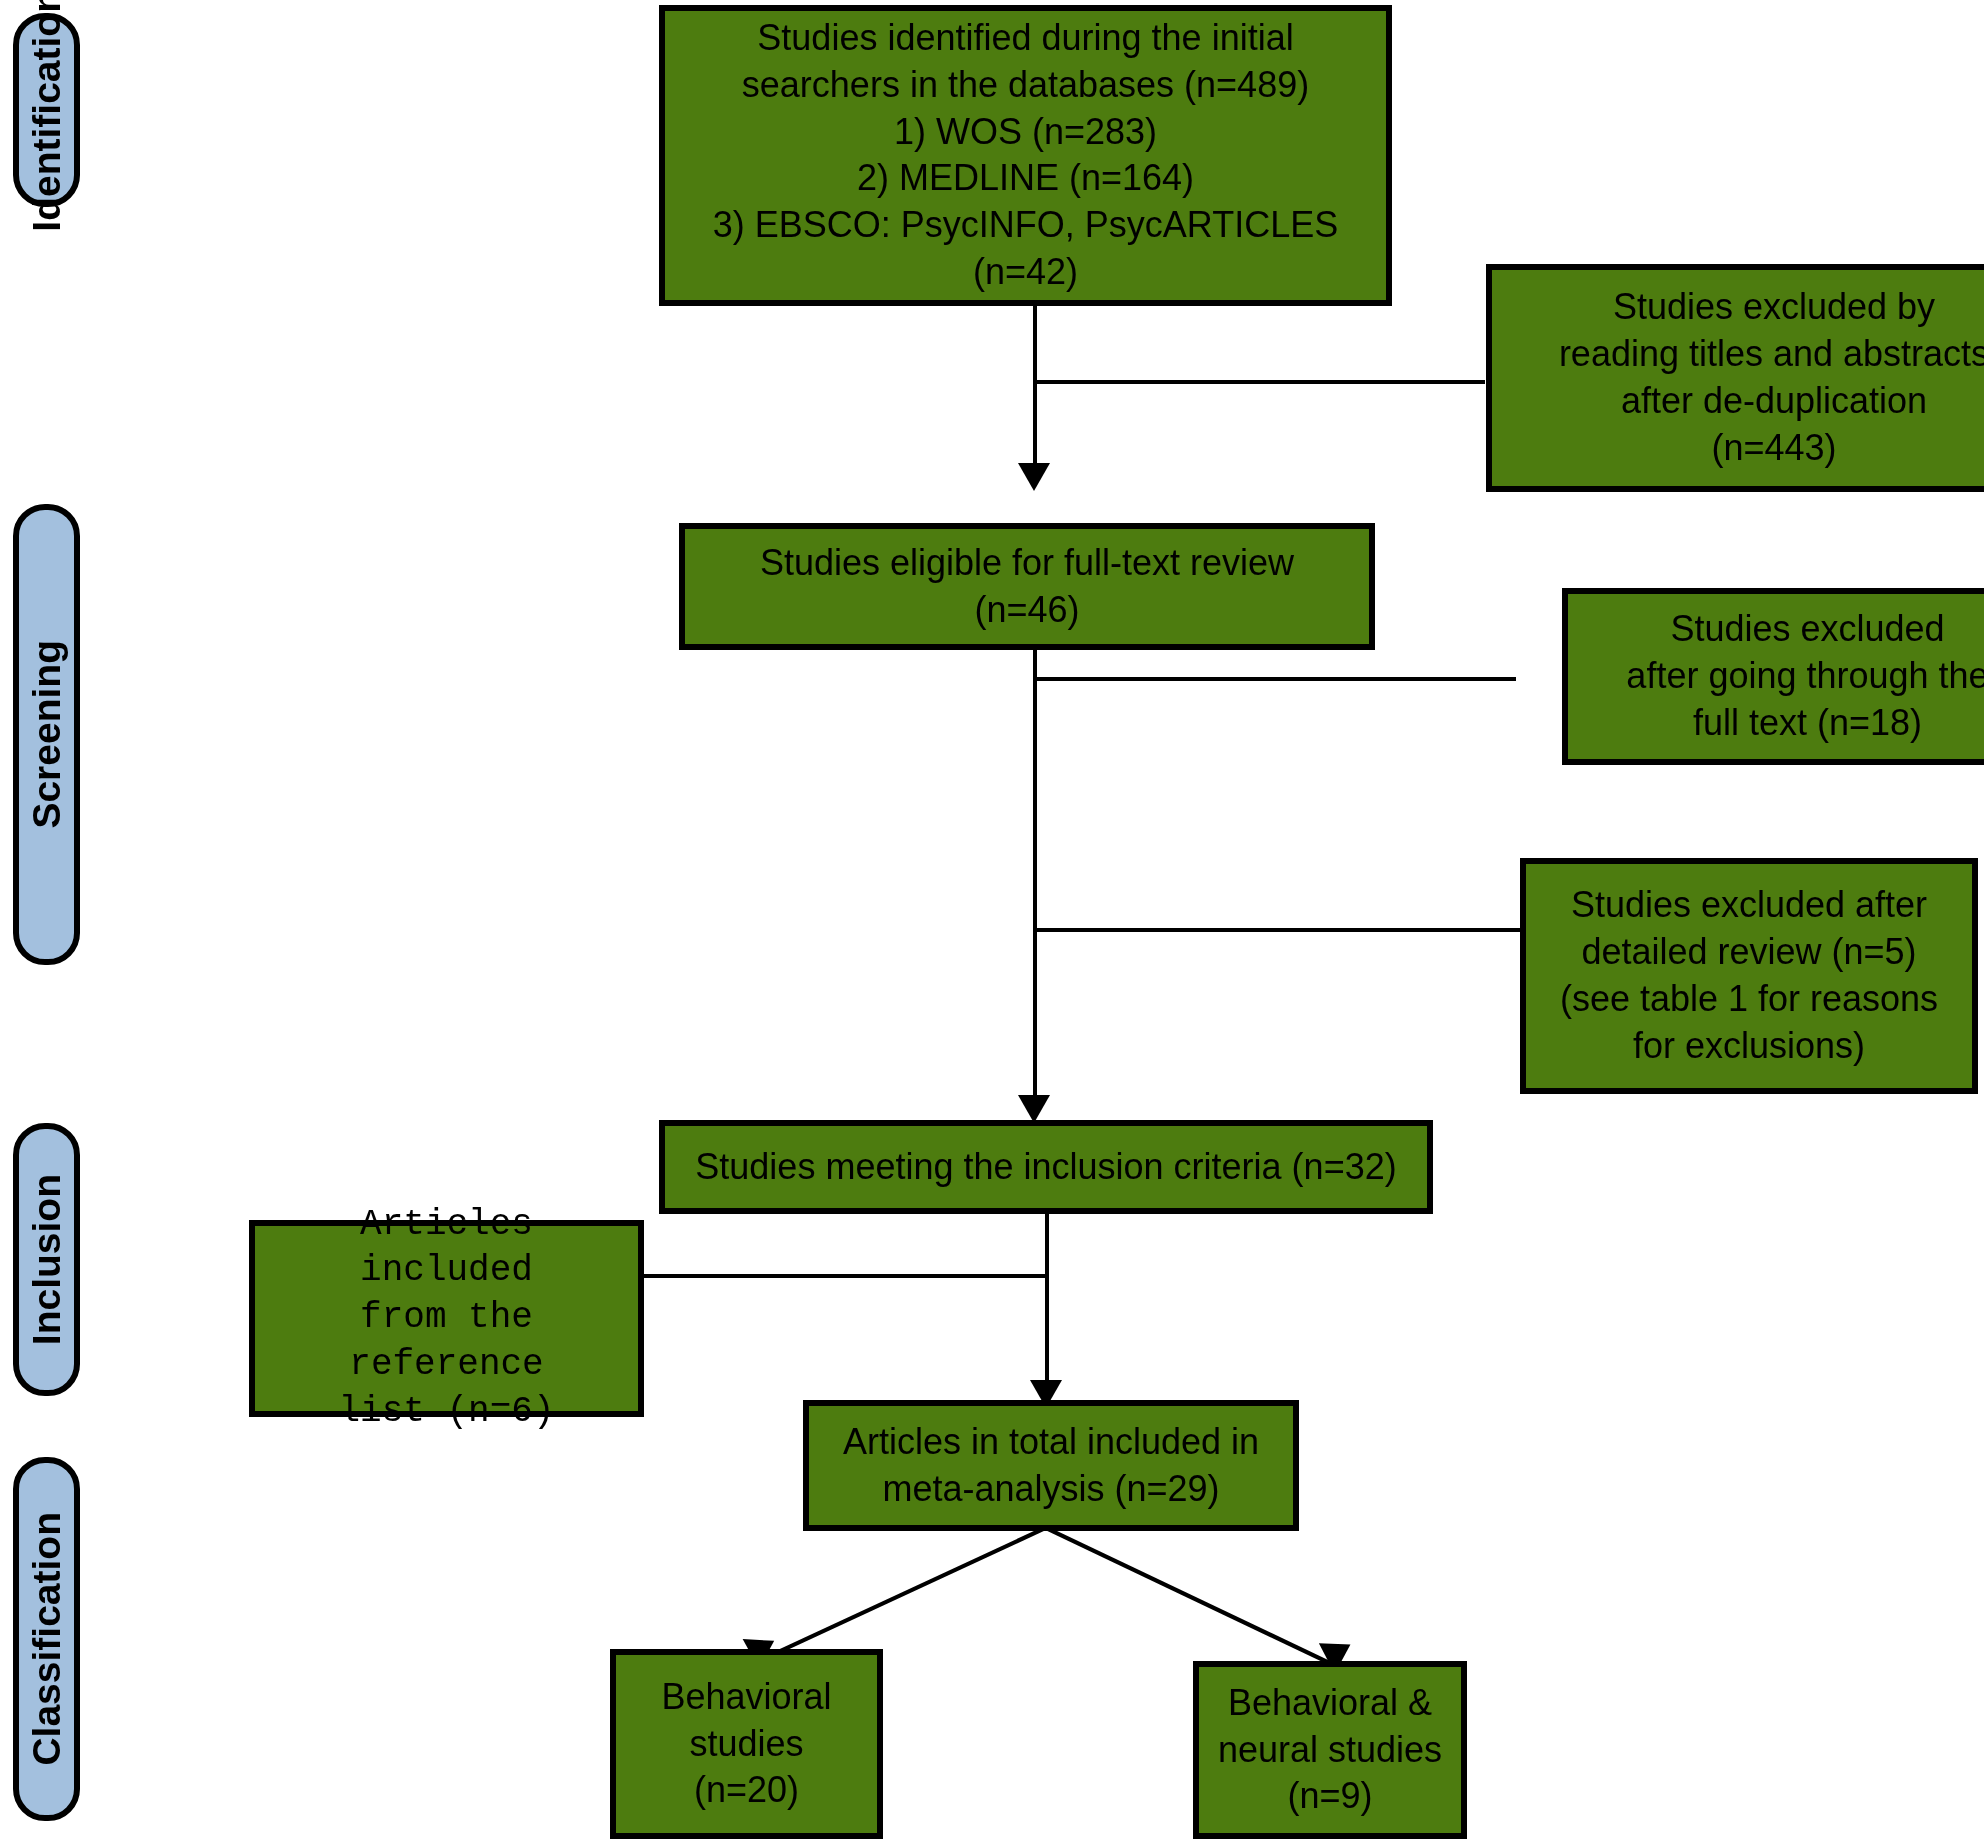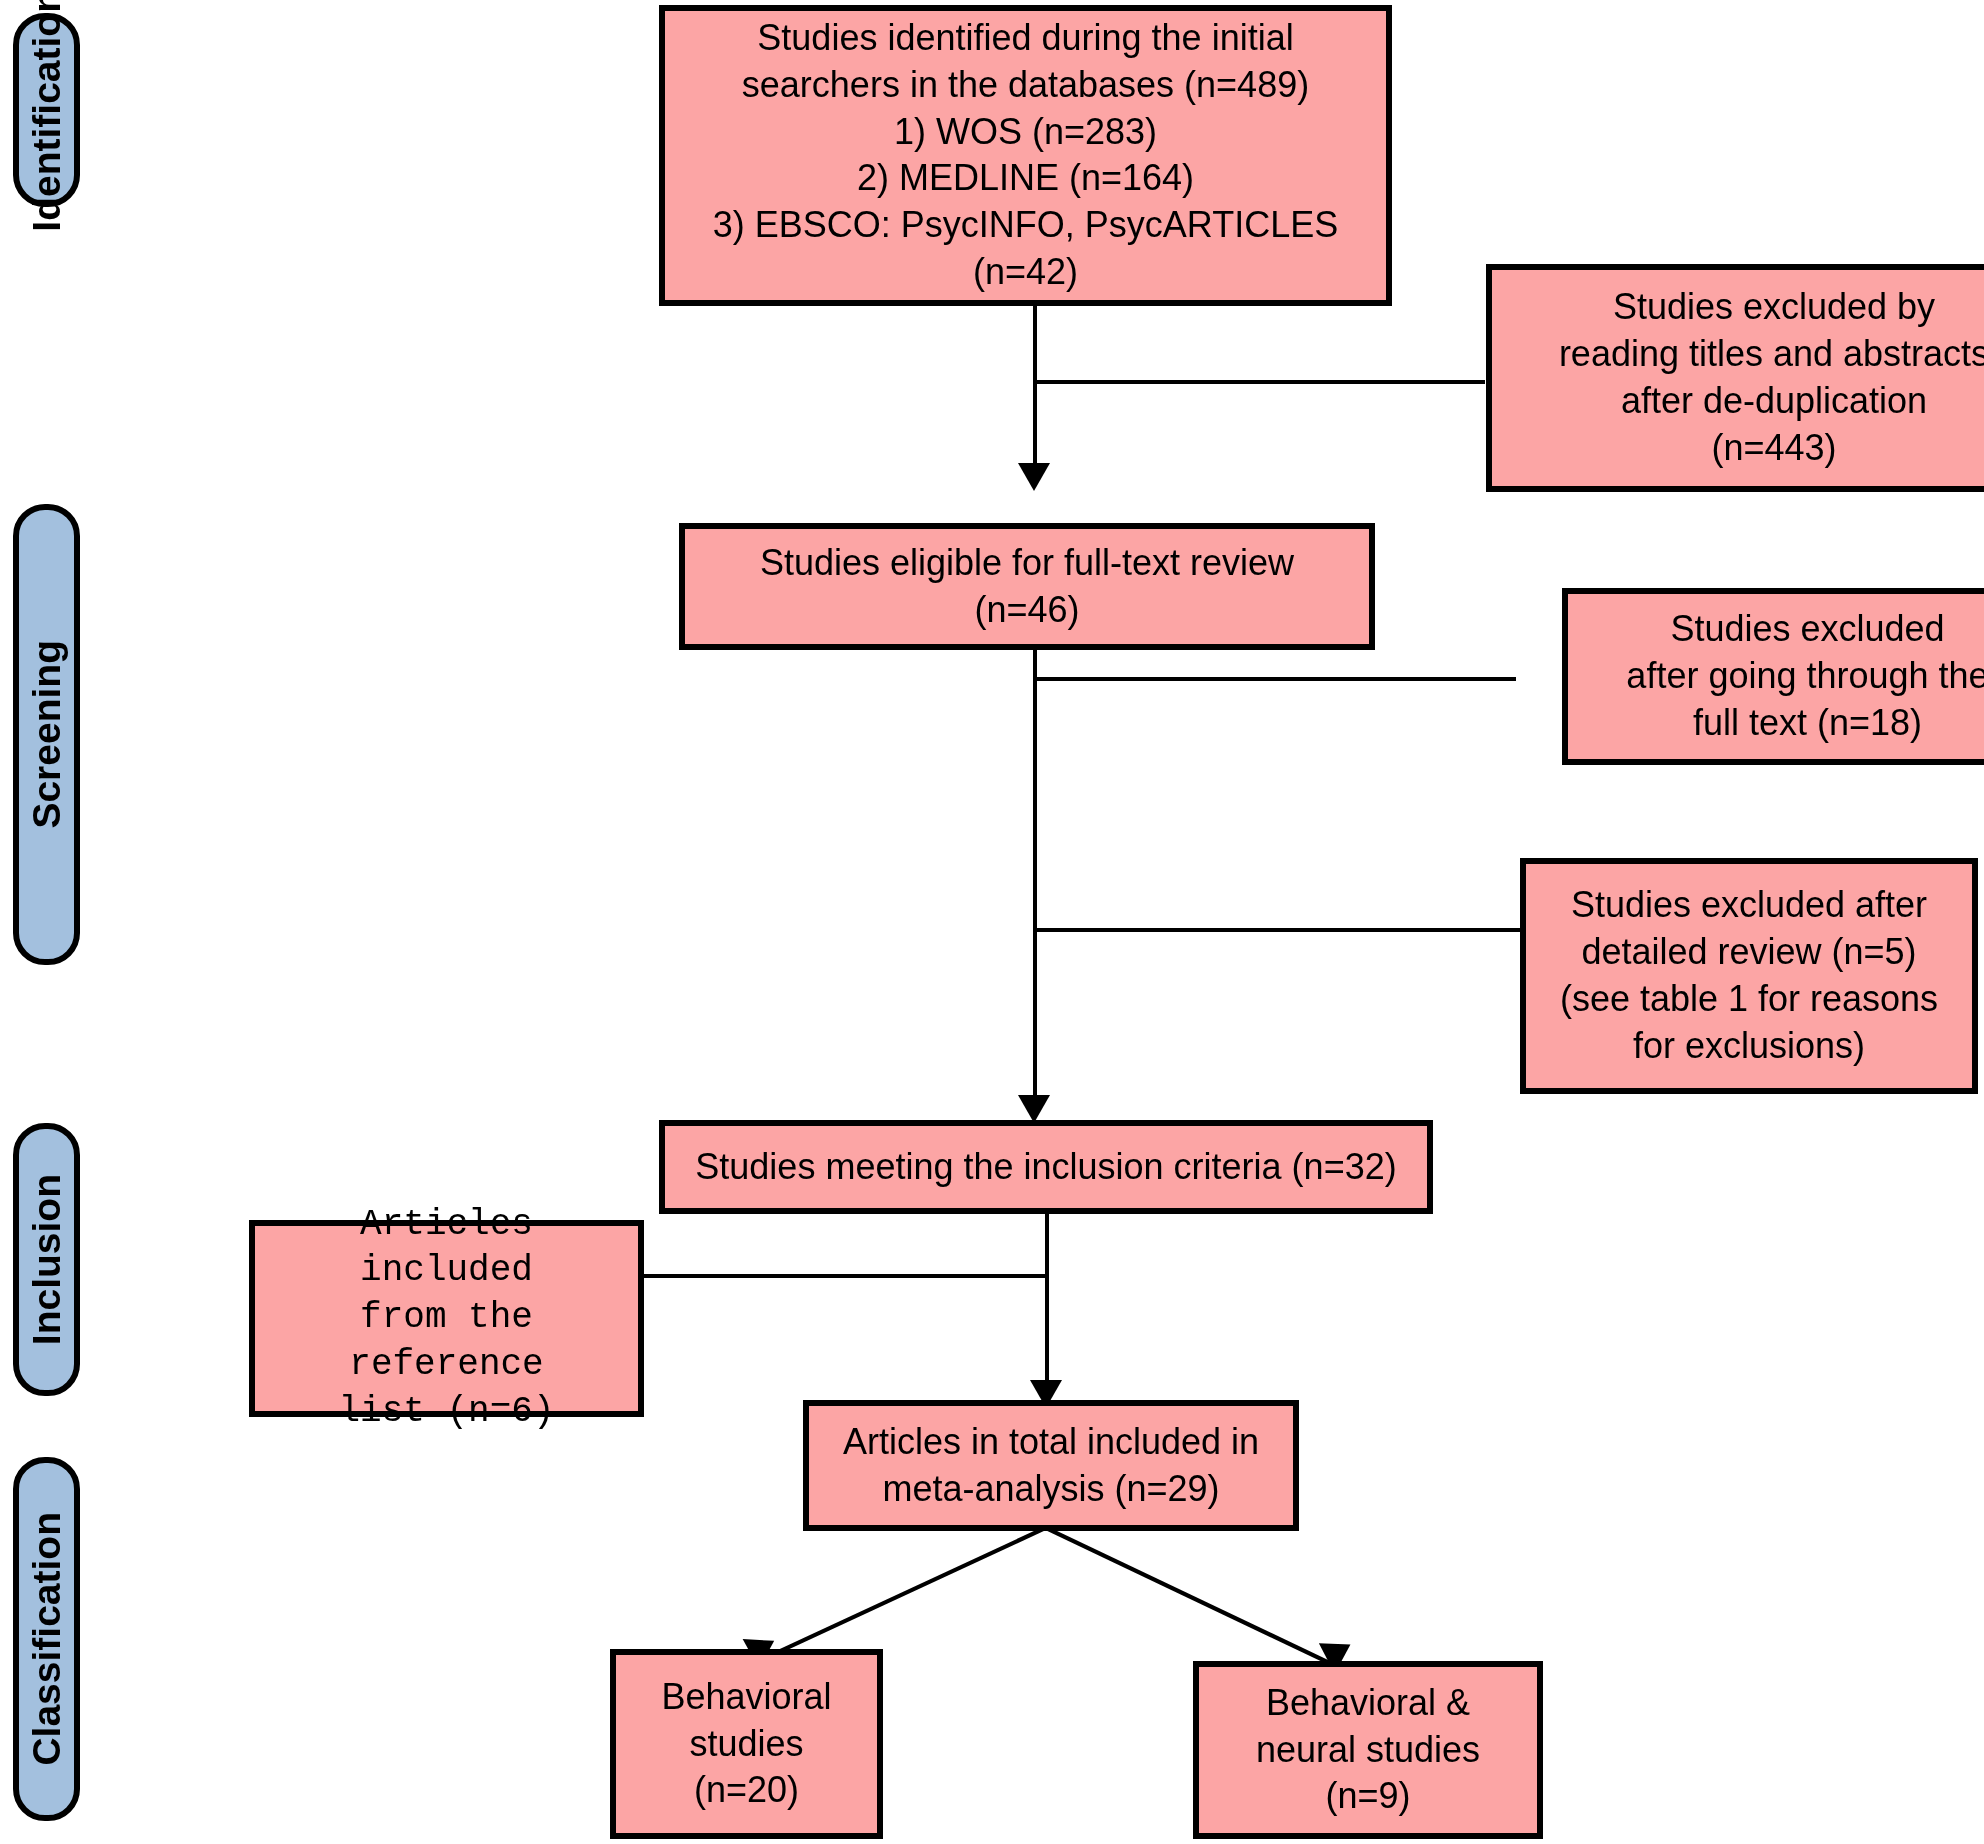--- a/index.html
+++ b/index.html
@@ -34,21 +34,21 @@
     font-size: 39px;
     font-weight: bold;
     color: #000000;
     letter-spacing: 0px;
     white-space: nowrap;
     line-height: 1;
   }
   
   .flow-box {
     position: absolute;
-    background: #fca5a5;
+    background: #4d7c0f;
     border: 6.7px solid #000000;
     box-sizing: border-box;
     display: flex;
     align-items: center;
     justify-content: center;
     text-align: center;
   }
   .flow-text {
     font-size: 36px;
     line-height: 1.30;
@@ -176,20 +176,20 @@
     <span class="flow-text">Articles in total included in
 meta-analysis (n=29)</span>
   </div>
 
   <div class="flow-box" style="left:610px; top:1649px; width:273px; height:190px;">
     <span class="flow-text">Behavioral
 studies
 (n=20)</span>
   </div>
 
-  <div class="flow-box" style="left:1193px; top:1661px; width:350px; height:178px;">
+  <div class="flow-box" style="left:1193px; top:1661px; width:274px; height:178px;">
     <span class="flow-text">Behavioral &amp;
 neural studies
 (n=9)</span>
   </div>
 
 </div>
 
 
 </body></html>

